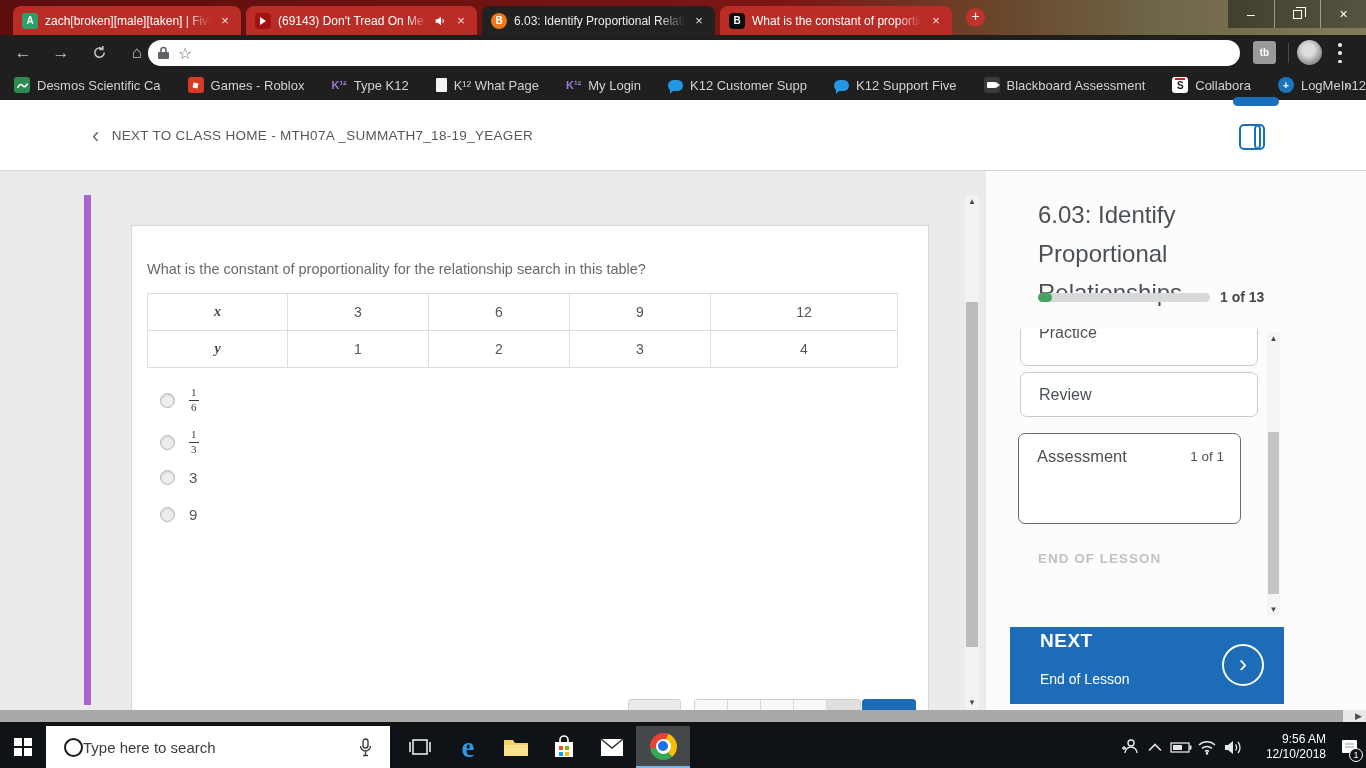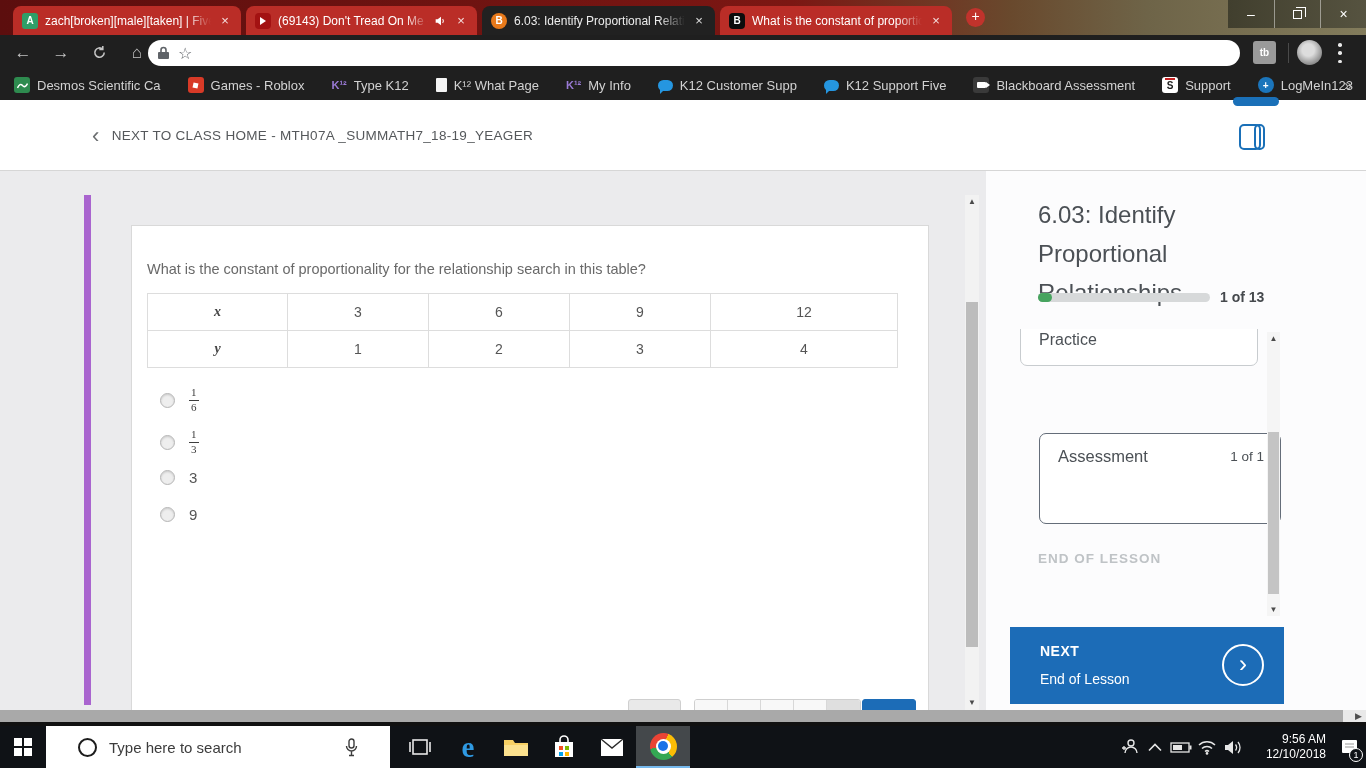--- a/index.html
+++ b/index.html
@@ -114,56 +114,56 @@
   
   .sidebar { position:absolute; left:986px; top:171px; width:380px; height:539px; background:#fcfcfd; }
   .sb-title { position:absolute; left:52px; top:24px; width:250px; font-size:24px; line-height:39px; color:#4b5055; }
   .progress-track { position:absolute; left:52px; top:122px; width:172px; height:9px; border-radius:5px; background:#d7d9da; }
   .progress-fill { height:9px; border-radius:5px; background:#47a45f; }
   .progress-text { position:absolute; left:234px; top:118px; font-size:14px; font-weight:bold; color:#45494d; }
   .sb-panel { position:absolute; left:0; top:158px; width:380px; height:292px; overflow:hidden; }
   .sb-card { position:absolute; left:34px; width:238px; background:#fff; border:1px solid #c8cccf; border-radius:7px; }
   .sb-card .lbl { font-size:16px; color:#4b5055; }
   .card-practice { top:-21px; height:58px; }
-  .card-practice .lbl { position:absolute; left:18px; top:22px; }
+  .card-practice .lbl { position:absolute; left:18px; top:15px; }
   .card-review { top:43px; height:45px; display:flex; align-items:center; padding-left:18px; }
-  .card-assess { left:32px; top:104px; width:242px; height:91px; border:1px solid #646d79; overflow:hidden;margin-left:21px; }
+  .card-assess { left:32px; top:104px; width:223px; height:91px; border:1px solid #646d79; overflow:hidden; }
   .assess-head { height:45px; display:flex; align-items:center; padding:0 16px 0 18px; }
   .assess-head .lbl { font-size:16.5px; }
   .assess-count { margin-left:auto; font-size:13.5px; color:#4b5055; }
   .quiz-row { position:relative; height:44px; background:#6b7584; color:#fff; display:flex; align-items:center;
     padding-left:30px; font-size:13.5px; }
   .quiz-row .check { position:absolute; right:20px; font-size:16px; }
   .quiz-notch { position:absolute; left:0; top:50%; margin-top:-11px; width:0; height:0;
     border-top:11px solid transparent; border-bottom:11px solid transparent; border-left:13px solid #fcfcfd; }
   .end-lesson { position:absolute; left:52px; top:222px; font-size:13.5px; font-weight:bold;
     letter-spacing:1px; color:#bfc3c6; }
   .sb-scroll { position:absolute; left:281px; top:3px; width:13px; height:284px; background:#f5f5f5; }
   .sb-scroll .arrow { position:absolute; left:0; width:13px; height:13px; color:#4a4a4a; font-size:8px;
     text-align:center; line-height:13px; }
   .sb-scroll .thumb { position:absolute; left:1px; width:11px; top:100px; height:162px; background:#c4c4c4; }
 
   .next-btn { position:absolute; left:24px; top:456px; width:274px; height:77px; background:#1c6cb7; color:#fff; }
-  .next-label { position:absolute; left:30px; top:16px; font-size:14px; font-weight:bold; letter-spacing:.5px; }
+  .next-label { position:absolute; left:30px; top:3px; font-size:19px; font-weight:bold; letter-spacing:.5px; }
   .next-sub { position:absolute; left:30px; top:44px; font-size:14px; }
   .next-circle { position:absolute; right:20px; top:17px; width:42px; height:42px; border:2.5px solid #fff;
     border-radius:50%; display:flex; align-items:center; justify-content:center; font-size:24px; padding-bottom:3px; }
 
   
   .hscroll { position:absolute; left:0; top:710px; width:1366px; height:12px; background:#e9e9e9; }
   .hscroll .thumb { position:absolute; left:0; top:0; width:1343px; height:12px; background:#a9a9a9; }
   .hscroll .arrow { position:absolute; right:4px; top:0; color:#4f4f4f; font-size:9px; line-height:12px; }
   .winedge { position:absolute; left:0; top:722px; width:1366px; height:4px; background:#111; }
 
   .taskbar { position:absolute; left:0; top:726px; width:1366px; height:42px; background:#0f1216; }
   .startbtn { position:absolute; left:0; top:0; width:46px; height:42px; display:flex; align-items:center; justify-content:center; }
   .winlogo { display:grid; grid-template-columns:8px 8px; grid-template-rows:8px 8px; gap:1.5px; }
   .winlogo i { background:#fff; }
   .searchbox { position:absolute; left:46px; top:0; width:344px; height:42px; background:#fff;
-    display:flex; align-items:center; padding:0 32px; gap:12px; }
+    display:flex; align-items:center; padding:0 18px; }
   .cortana { width:19px; height:19px; border:2.5px solid #1c1c1c; border-radius:50%; flex:none; }
   .search-input { flex:1; border:none; outline:none; font-size:15px; color:#3c3c3c; font-family:"Liberation Sans",sans-serif; background:transparent; }
   .search-input::placeholder { color:#3c3c3c; opacity:1; }
   .tb-slot { position:absolute; top:0; width:48px; height:42px; display:flex; align-items:center; justify-content:center; }
   .tb-slot.chrome-active { background:#44484b; border-bottom:2.5px solid #76b9ed; }
   .edge-e { color:#2f9ae3; font-size:29px; font-weight:bold; font-family:"Liberation Serif",serif; line-height:29px; }
   .chrome-logo { width:27px; height:27px; border-radius:50%; position:relative;
     background:conic-gradient(from 140deg, #34a853 0 120deg, #ea4335 120deg 240deg, #fbbc05 240deg 360deg); }
   .chrome-logo::before { content:""; position:absolute; left:6px; top:6px; width:15px; height:15px;
     border-radius:50%; background:#fff; }
@@ -263,39 +263,39 @@
       <div class="bm">
         <span class="k12txt">K¹²</span>
         <span>Type K12</span>
       </div>
       <div class="bm">
         <span class="docic"></span>
         <span>K¹² What Page</span>
       </div>
       <div class="bm">
         <span class="k12txt">K¹²</span>
-        <span>My Info</span>
+        <span>My Login</span>
       </div>
       <div class="bm">
         <span class="chatic"></span>
         <span>K12 Customer Supp</span>
       </div>
       <div class="bm">
         <span class="chatic"></span>
         <span>K12 Support Five</span>
       </div>
       <div class="bm">
         <span class="bmic" style="background:#3a3a3a">
           <span class="camic"></span>
         </span>
         <span>Blackboard Assessment</span>
       </div>
       <div class="bm">
         <span class="bmic scant">S</span>
-        <span>Support</span>
+        <span>Collabora</span>
       </div>
       <div class="bm">
         <span class="bmic" style="background:#1b75bb;border-radius:50%;color:#fff">+</span>
         <span>LogMeIn123</span>
       </div>
     </div>
   <div class="bm-overflow">»</div>
 </div>
 
 <div class="page-header">
@@ -379,20 +379,23 @@
   <div class="sb-title">6.03: Identify Proportional Relationships</div>
   <div class="progress-track">
     <div class="progress-fill" id="progressFill" style="width: 14px;"></div>
   </div>
   <div class="progress-text">1 of 13</div>
 
   <div class="sb-panel">
     <div class="sb-card card-practice">
       <span class="lbl">Practice</span>
     </div>
+    <div class="sb-card card-review">
+      <span class="lbl">Review</span>
+    </div>
     <div class="sb-card card-assess">
       <div class="assess-head">
         <span class="lbl">Assessment</span>
         <span class="assess-count">1 of 1</span>
       </div>
     </div>
     <div class="end-lesson">END OF LESSON</div>
     <div class="sb-scroll">
       <div class="arrow" style="top:0;">▲</div>
       <div class="thumb"></div>

